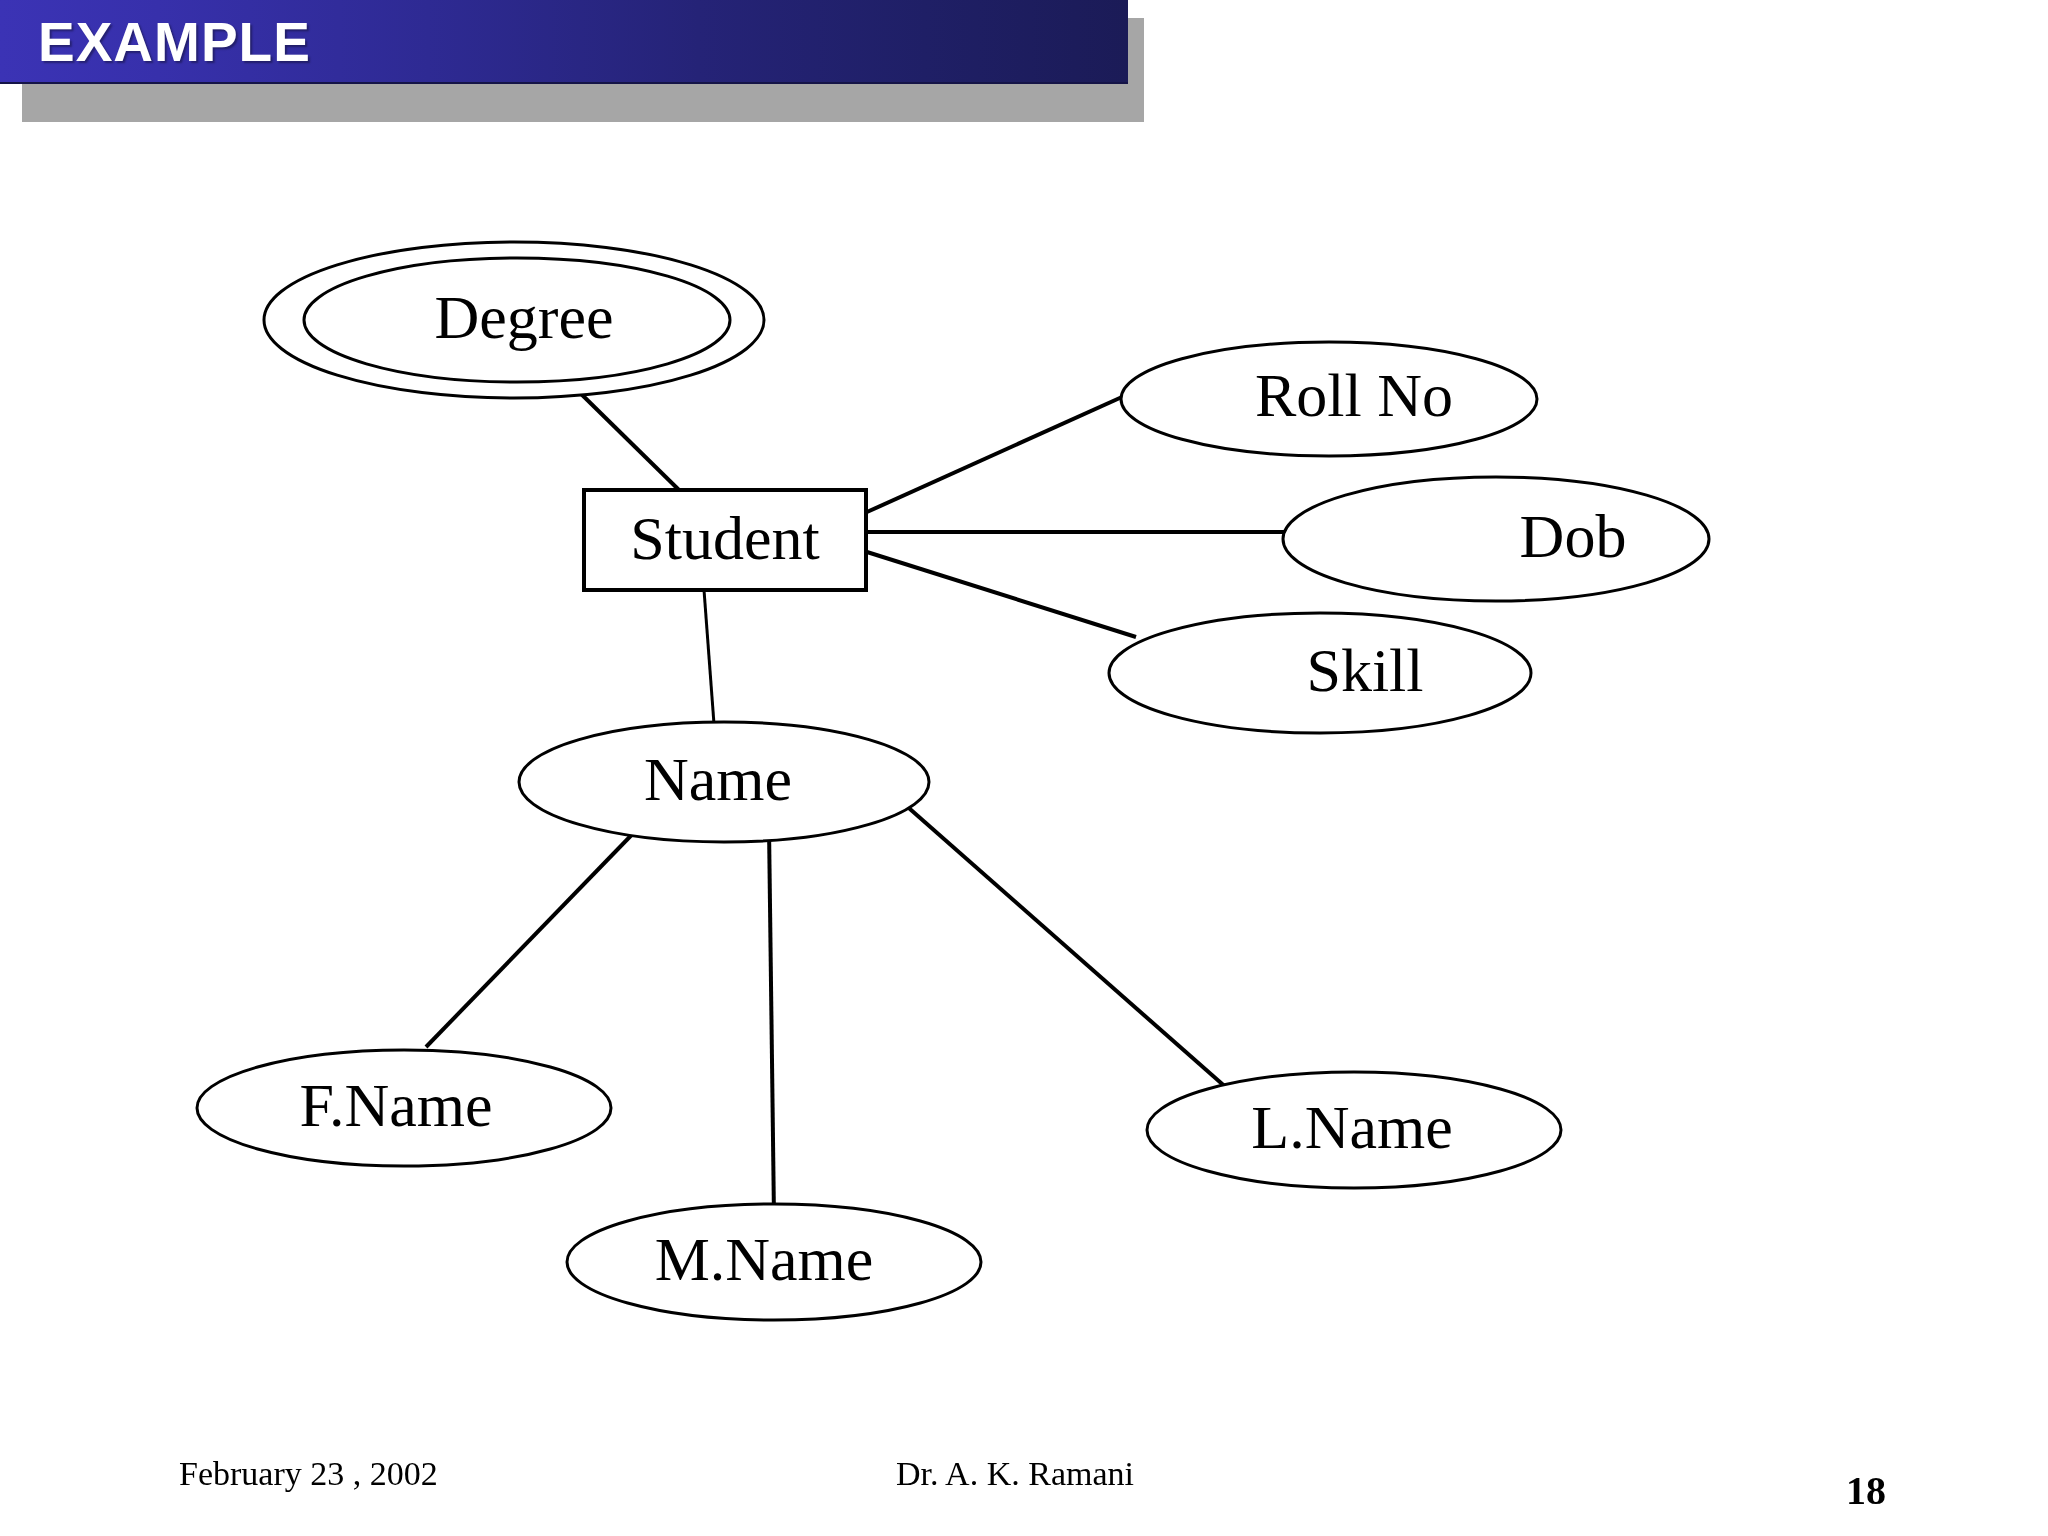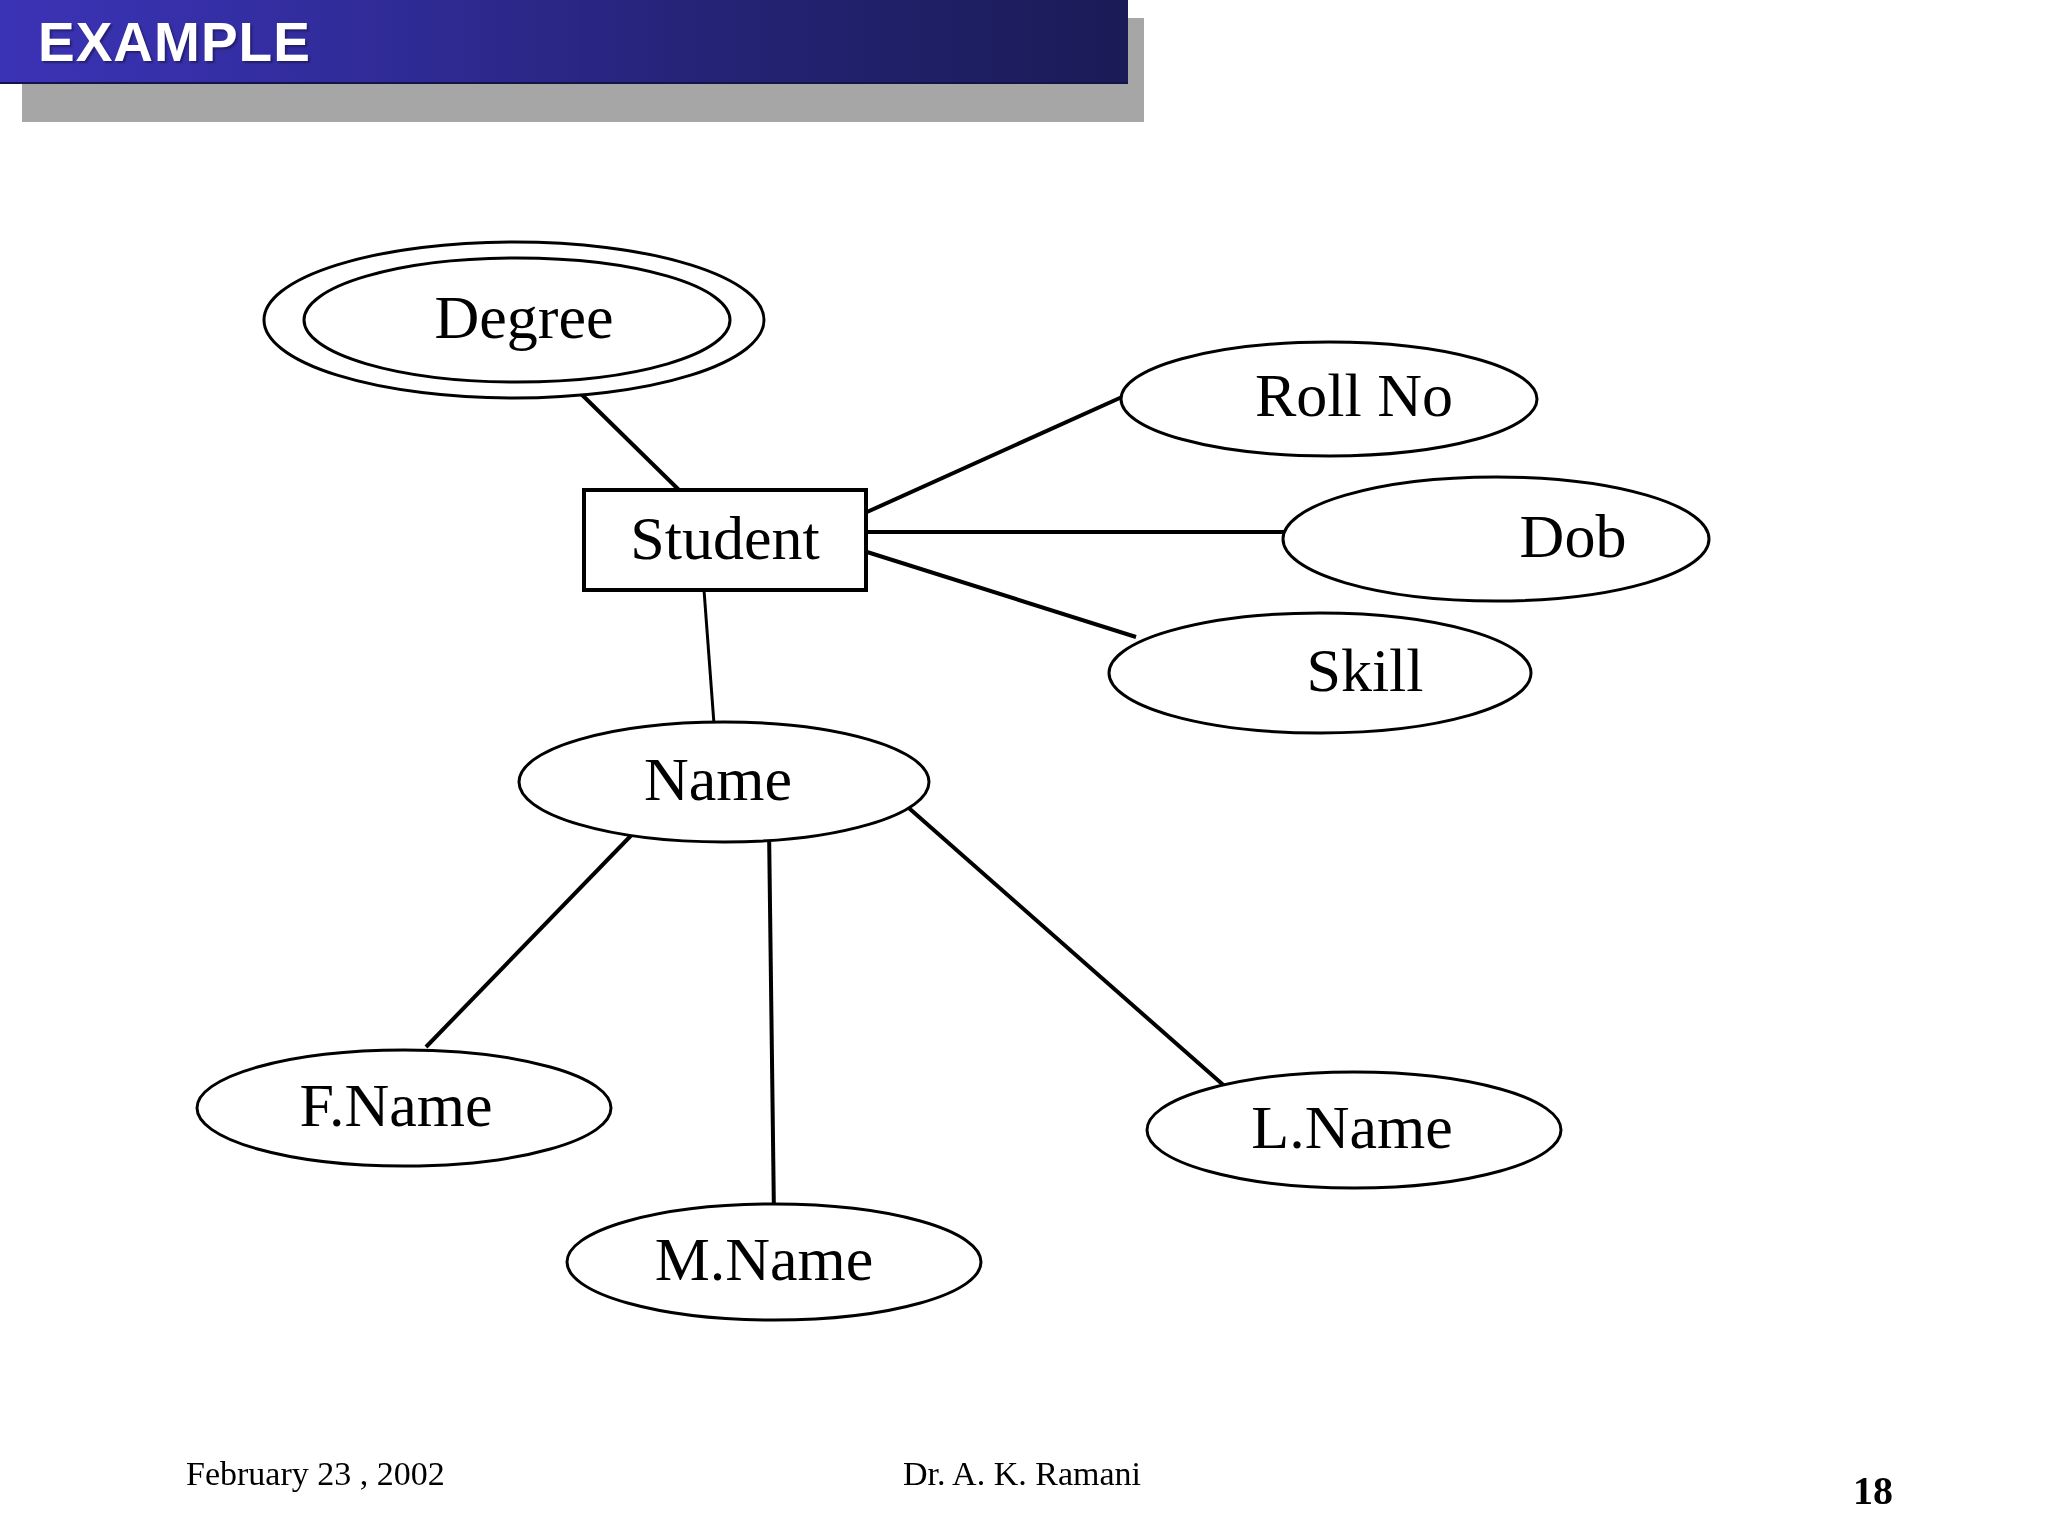--- a/index.html
+++ b/index.html
@@ -80,21 +80,21 @@
     font-family: "Liberation Serif", "DejaVu Serif", serif;
     fill: #000000;
     font-size: 62px;
     text-anchor: middle;
     dominant-baseline: middle;
   }
 
   
   #footer {
     position: absolute;
-    left: 8px;
+    left: 1px;
     top: 1455px;
     width: 1700px;
     height: 70px;
   }
   .footer-cell {
     position: absolute;
     font-family: "Liberation Serif", "DejaVu Serif", serif;
     font-size: 34px;
     color: #000000;
     white-space: nowrap;

